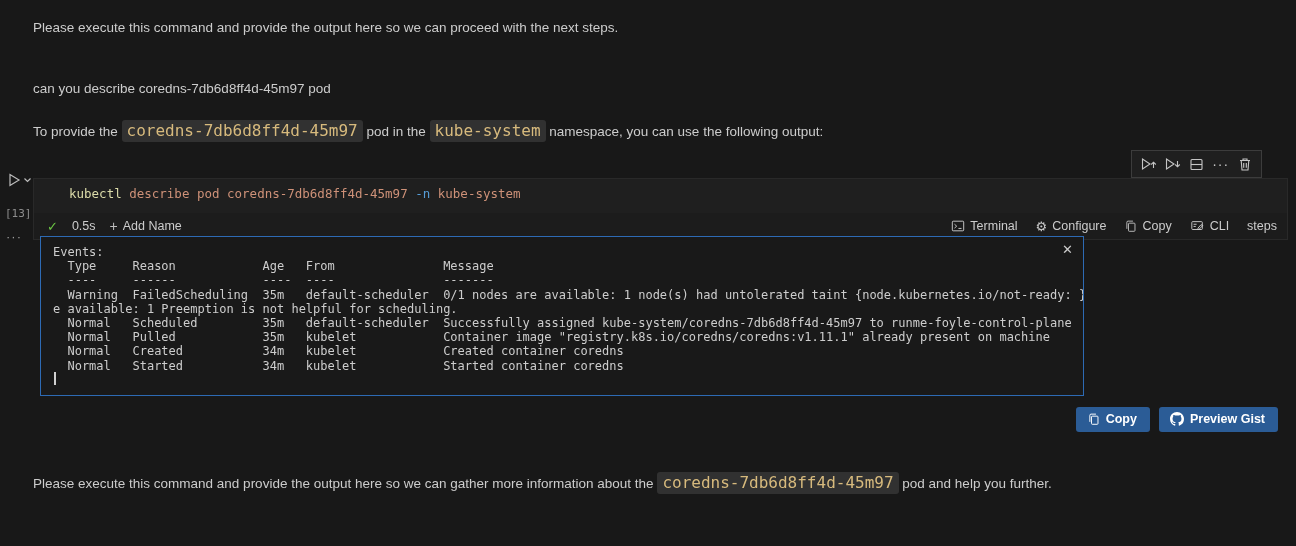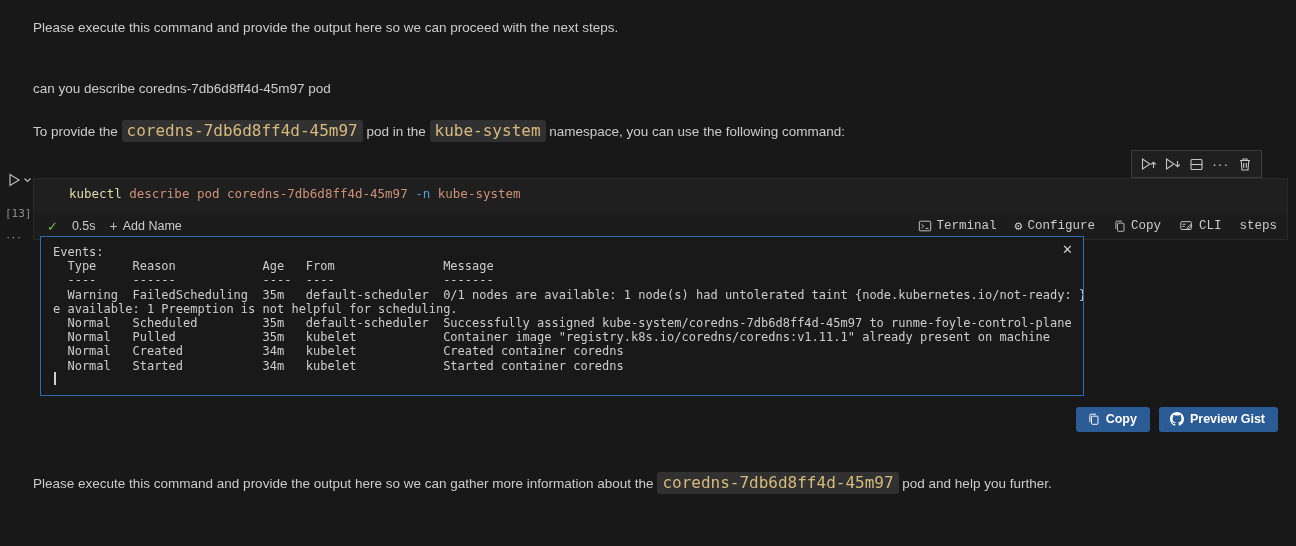--- a/index.html
+++ b/index.html
@@ -68,21 +68,21 @@
     width:100%; height:26px;
     display:flex;
     align-items:center;
     justify-content:space-between;
     padding:0 10px 0 13px;
     background:#1c1c1c;
     font-size:12.5px;
   }
   .status-left, .status-right { display:flex; align-items:center; }
   .status-left > * { margin-right:14px; }
-  .status-right > * { margin-left:18px;font-family:Liberation Mono, monospace; }
+  .status-right > * { margin-left:18px; }
   .check { color:#6cc644; font-size:13px; }
   .muted-btn { display:flex; align-items:center; gap:5px; color:#cccccc; cursor:pointer; }
   .muted-btn svg { stroke:#c8c8c8; fill:none; stroke-width:1.1; }
   .plus { font-size:14px; color:#bdbdbd; }
   .gear-glyph { font-size:13px; color:#c8c8c8; }
 
   
   .gutter-run {
     position:absolute; left:6px; top:172px;
     display:flex; align-items:flex-start; gap:1px;
@@ -147,21 +147,21 @@
   }
   .btn svg.stroke-ic { stroke:#ffffff; fill:none; stroke-width:1.2; }
   .btn svg.fill-ic { fill:#ffffff; }
 </style>
 </head>
 <body>
 
 <div class="para" style="top:20px">Please execute this command and provide the output here so we can proceed with the next steps.</div>
 <div class="para" style="top:81px">can you describe coredns-7db6d8ff4d-45m97 pod</div>
 <div class="para" style="top:121px">
-  <span>To provide the </span><span class="inline-code">coredns-7db6d8ff4d-45m97</span><span> pod in the </span><span class="inline-code">kube-system</span><span> namespace, you can use the following command:</span>
+  <span>To provide the </span><span class="inline-code">coredns-7db6d8ff4d-45m97</span><span> pod in the </span><span class="inline-code">kube-system</span><span> namespace, you can use the following output:</span>
 </div>
 
 <div class="cell-toolbar">
   <span class="tb-icon">
     <svg width="17" height="15" viewBox="0 0 17 15">
         <path d="M2.5 2 L2.5 12 L10 7 Z"></path>
         <path d="M13.5 11 V5.5 M11.2 7.5 L13.5 5.2 L15.8 7.5"></path>
       </svg>
   </span>
   <span class="tb-icon">

